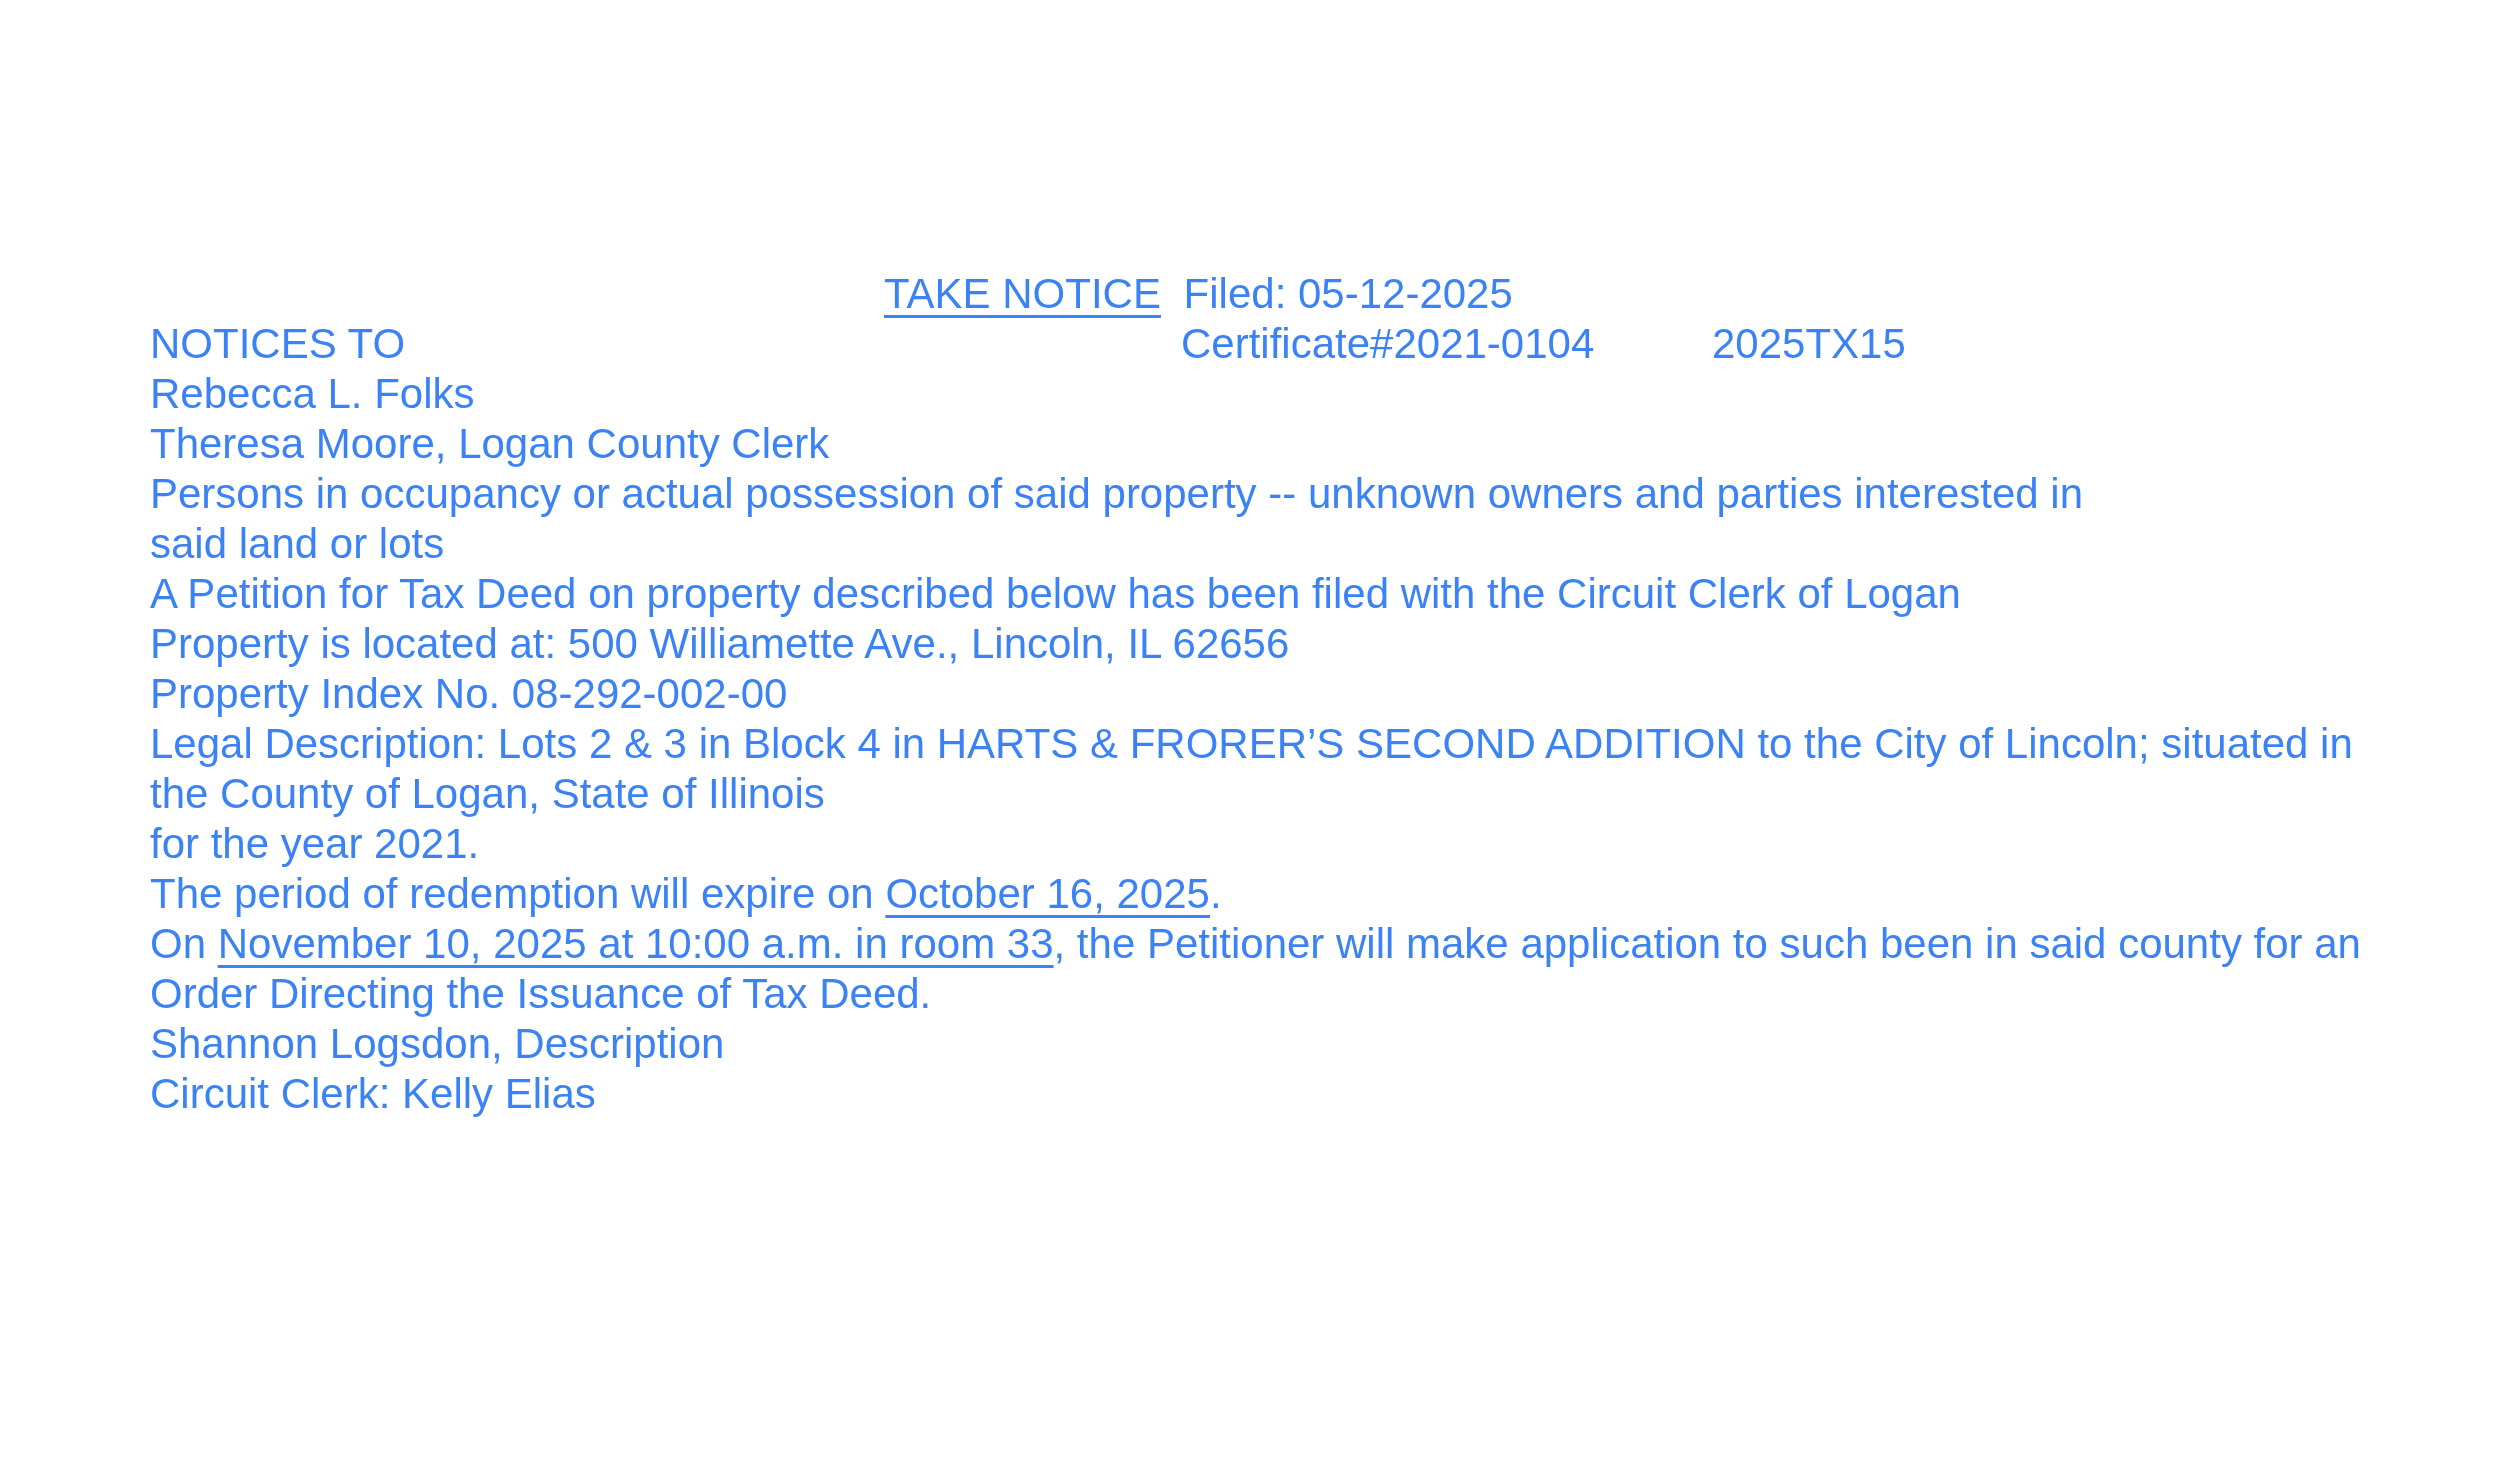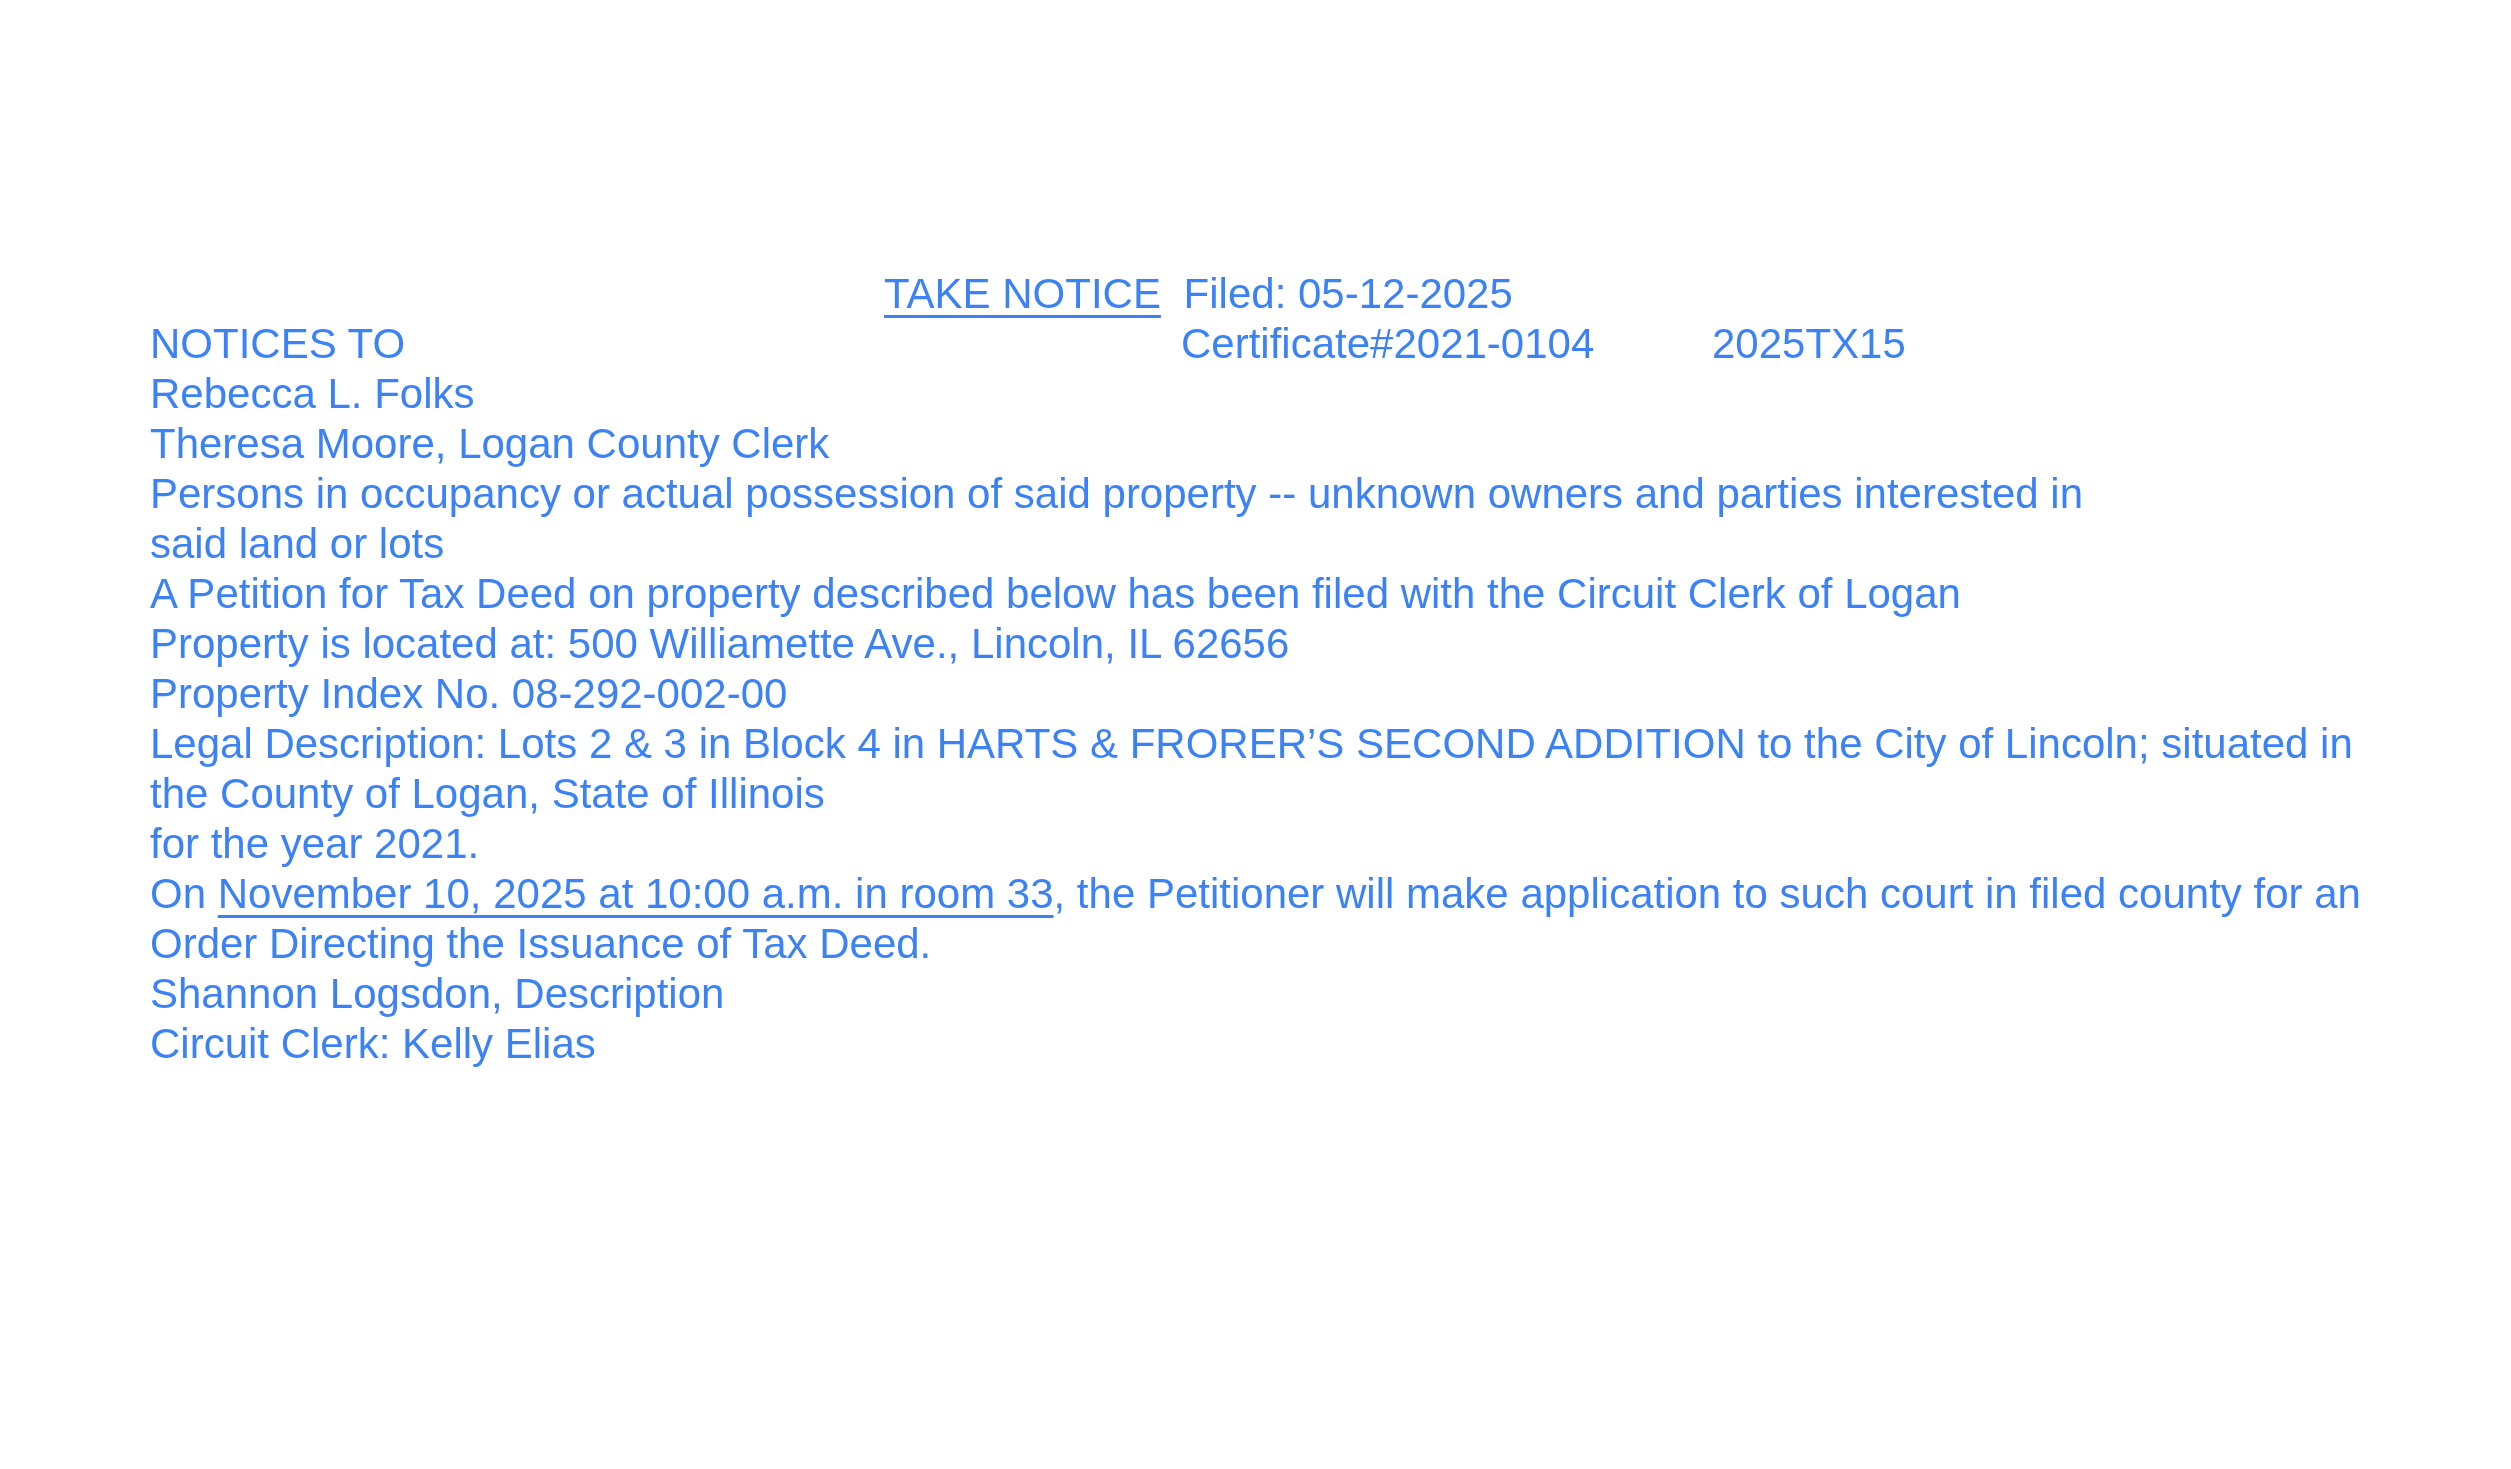--- a/index.html
+++ b/index.html
@@ -54,22 +54,23 @@
     <div class="line">A Petition for Tax Deed on property described below has been filed with the Circuit Clerk of Logan</div>
 
 
     <div class="line">Property is located at: 500 Williamette Ave., Lincoln, IL 62656</div>
     <div class="line">Property Index No. 08-292-002-00</div>
     <div class="line">Legal Description: Lots 2 &amp; 3 in Block 4 in HARTS &amp; FRORER’S SECOND ADDITION to the City of Lincoln; situated in</div>
     <div class="line">the County of Logan, State of Illinois</div>
 
     <div class="line">for the year 2021.</div>
 
+    <div class="line"><span>The period of redemption will expire on </span><span class="u">October 16, 2025</span><span>.</span></div>
 
-    <div class="line"><span>On </span><span class="u">November 10, 2025 at 10:00 a.m. in room 33</span><span>, the Petitioner will make application to such court in filed county for an</span></div>
+    <div class="line"><span>On </span><span class="u">November 10, 2025 at 10:00 a.m. in room 33</span><span>, the Petitioner will make application to such been in said county for an</span></div>
 
     <div class="line">Order Directing the Issuance of Tax Deed.</div>
 
     <div class="line">Shannon Logsdon, Description</div>
     <div class="line">Circuit Clerk: Kelly Elias</div>
 
   </div>
 </div>
 
 

